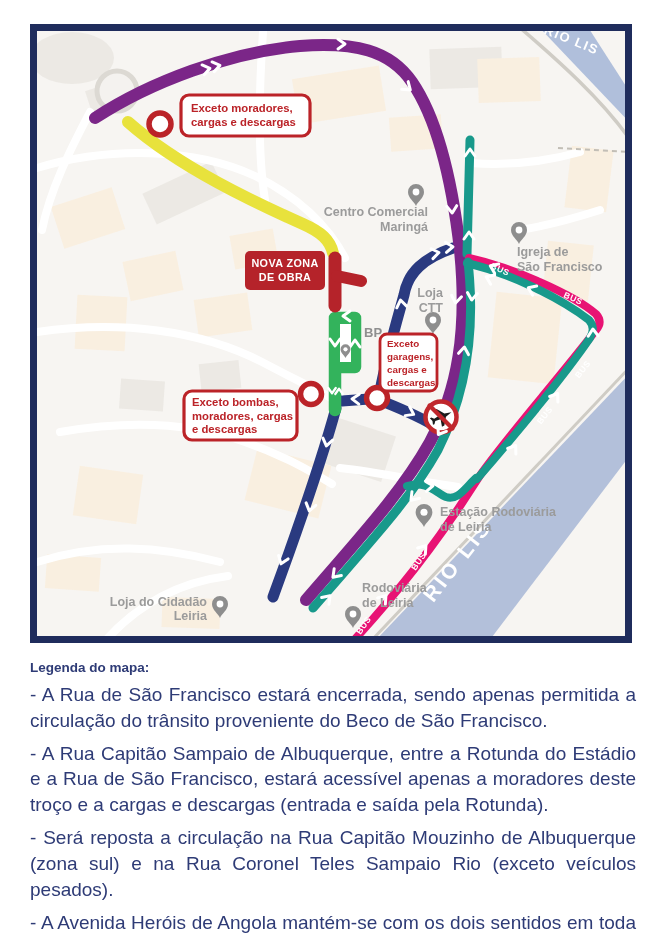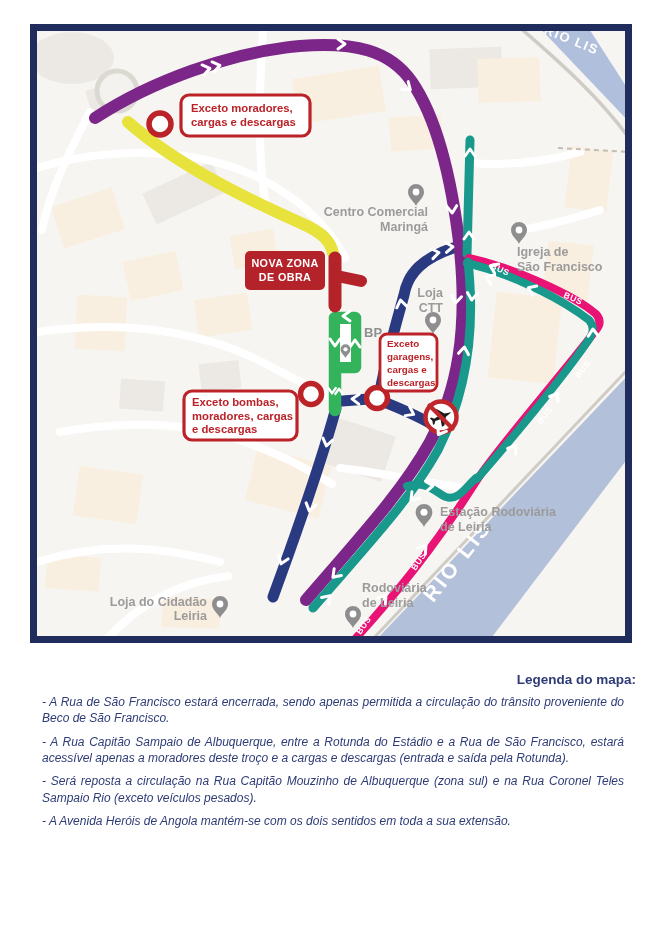--- a/index.html
+++ b/index.html
@@ -7,22 +7,22 @@
   .map-wrap{position:relative;width:664px;height:650px;background:#ffffff;}
   svg{display:block;}
   svg text{font-family:"Liberation Sans",sans-serif;}
   .place-label{fill:#9b9b9b;font-size:12.5px;font-weight:bold;}
   .bus-label{fill:#ffffff;font-size:8.5px;font-weight:bold;letter-spacing:.5px;}
   .rio-top{fill:#ffffff;font-size:13px;font-weight:bold;letter-spacing:1.5px;}
   .rio-bottom{fill:#ffffff;font-size:21px;font-weight:bold;letter-spacing:3px;}
   .callout-text{fill:#bb2328;font-weight:bold;}
   .nova-text{fill:#ffffff;font-weight:bold;font-size:10.8px;letter-spacing:.4px;}
   .legend{padding:6px 28px 0 30px;color:#2e3b76;}
-  .legend-title{font-size:13.5px;font-weight:bold;margin:16px 0 7px;text-align:right;}
-  .legend-item{font-size:12px;line-height:1.36;margin:0 12px 7px;text-align:justify;font-style:italic;}
+  .legend-title{font-size:13.5px;font-weight:bold;margin:4px 0 7px;}
+  .legend-item{font-size:19px;line-height:1.36;margin:0 0 7px;text-align:justify;}
 </style>
 </head>
 <body>
 
 <div class="map-wrap">
 <svg viewBox="0 0 664 650" width="664" height="650">
   <defs>
     <path id="chv" d="M-5 4 L0 -3 L5 4" fill="none" stroke="#ffffff" stroke-width="3" stroke-linecap="round" stroke-linejoin="round"></path>
     <g id="pin">
       <path d="M0 0 C-1.8 -4.5 -8 -8 -8 -14 A8 8 0 1 1 8 -14 C8 -8 1.8 -4.5 0 0 Z" fill="#8e8e8e"></path>

